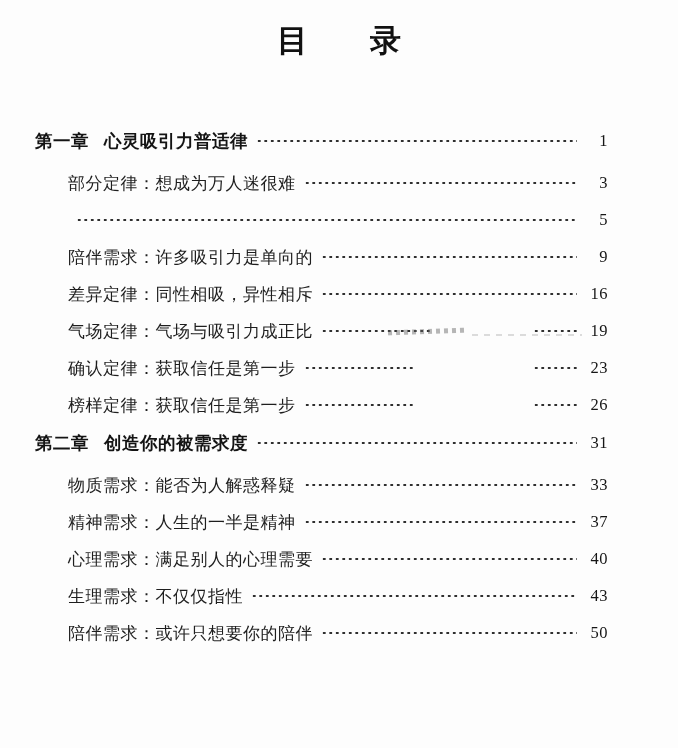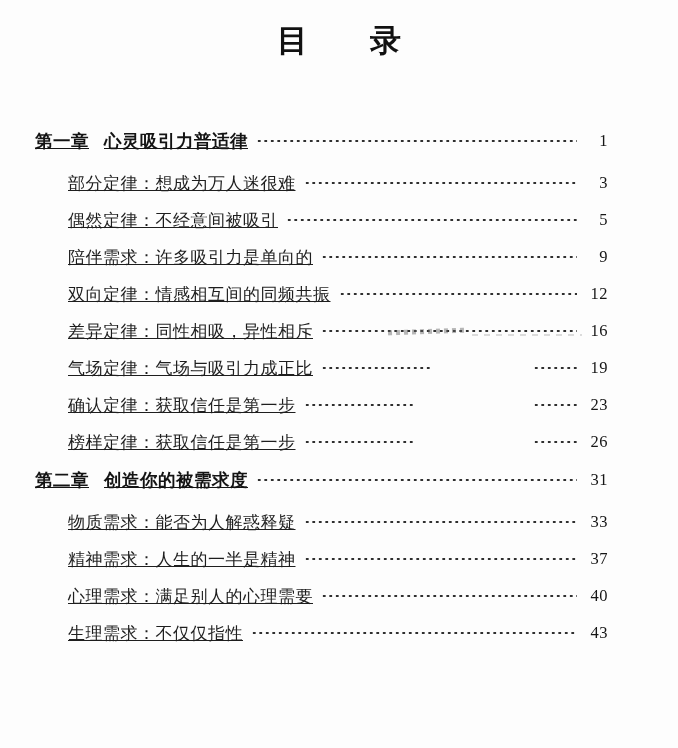--- a/index.html
+++ b/index.html
@@ -20,21 +20,21 @@
   .toc{position:absolute;top:131px;left:35px;right:70px;}
   .chapter-section + .chapter-section{margin-top:18px;}
   .row{display:flex;align-items:center;height:20px;margin-bottom:17px;}
   .chapter-row{
     font-family:"Liberation Sans","DejaVu Sans",sans-serif;
     font-weight:bold;font-size:17.5px;letter-spacing:0.5px;
     margin-bottom:22px;color:#141414;
   }
   .chapter-label{margin-right:15px;white-space:nowrap;}
   .entry-row{font-size:17px;padding-left:33px;letter-spacing:0.5px;color:#1e1e1e;justify-content:center;}
-  .row-text{white-space:nowrap;text-decoration:underline;}
+  .row-text{white-space:nowrap;}
   .leader{
     flex:1;height:20px;margin-left:8px;margin-right:7px;overflow:hidden;
     background:radial-gradient(circle,#2e2e2e 1.05px,rgba(0,0,0,0) 1.4px) left center/6.5px 20px repeat-x;
   }
   .leader.broken{background:none;display:flex;}
   .leader.broken .seg1,
   .leader.broken .seg2{
     height:20px;
     background:radial-gradient(circle,#2e2e2e 1.05px,rgba(0,0,0,0) 1.4px) left center/6.5px 20px repeat-x;
   }
@@ -73,33 +73,27 @@
           <span class="row-text">心灵吸引力普适律</span>
           <span class="leader"></span>
           <span class="pnum">1</span>
         </div>
         <div class="row entry-row">
           <span class="row-text">部分定律：想成为万人迷很难</span>
           <span class="leader"></span>
           <span class="pnum">3</span>
         </div>
         <div class="row entry-row">
-          <span class="row-text">偶然定律：不经意间被吸引</span>
           <span class="leader"></span>
           <span class="pnum">5</span>
         </div>
         <div class="row entry-row">
           <span class="row-text">陪伴需求：许多吸引力是单向的</span>
           <span class="leader"></span>
           <span class="pnum">9</span>
-        </div>
-        <div class="row entry-row">
-          <span class="row-text">双向定律：情感相互间的同频共振</span>
-          <span class="leader"></span>
-          <span class="pnum">12</span>
         </div>
         <div class="row entry-row">
           <span class="row-text">差异定律：同性相吸，异性相斥</span>
           <span class="leader"></span>
           <span class="pnum">16</span>
         </div>
         <div class="row entry-row">
           <span class="row-text">气场定律：气场与吸引力成正比</span>
           <span class="leader broken">
             <span class="seg1"></span>
@@ -147,17 +141,22 @@
         <div class="row entry-row">
           <span class="row-text">心理需求：满足别人的心理需要</span>
           <span class="leader"></span>
           <span class="pnum">40</span>
         </div>
         <div class="row entry-row">
           <span class="row-text">生理需求：不仅仅指性</span>
           <span class="leader"></span>
           <span class="pnum">43</span>
         </div>
+        <div class="row entry-row">
+          <span class="row-text">陪伴需求：或许只想要你的陪伴</span>
+          <span class="leader"></span>
+          <span class="pnum">50</span>
+        </div>
       </div>
     </div>
 
   <div class="smudge"></div>
 </div>
 
 </body></html>

